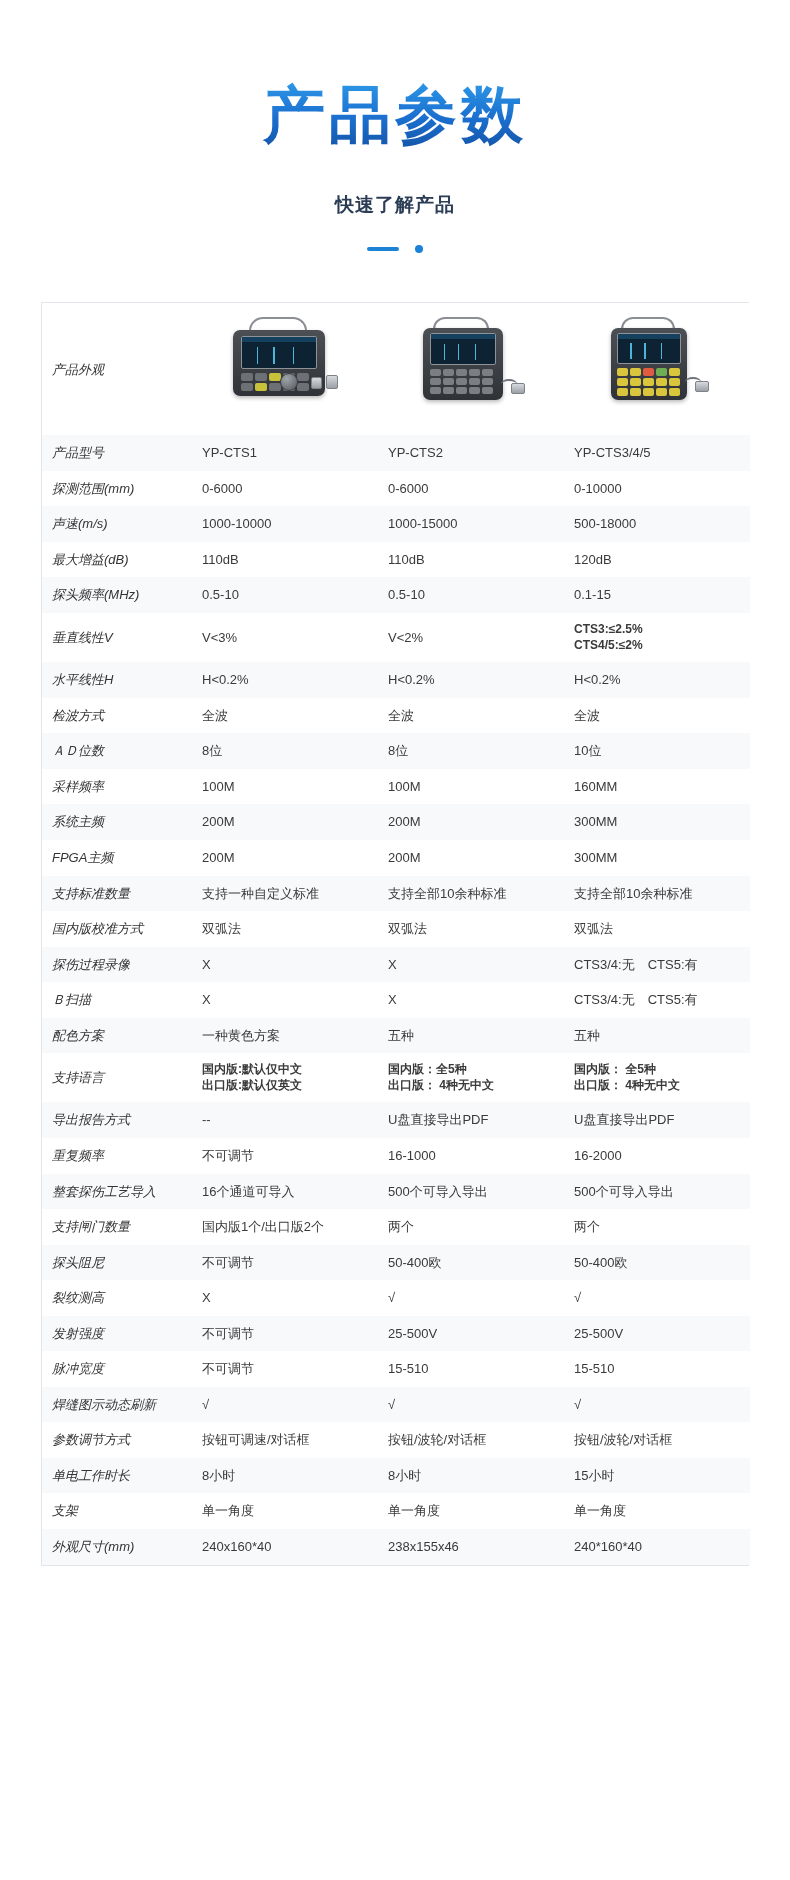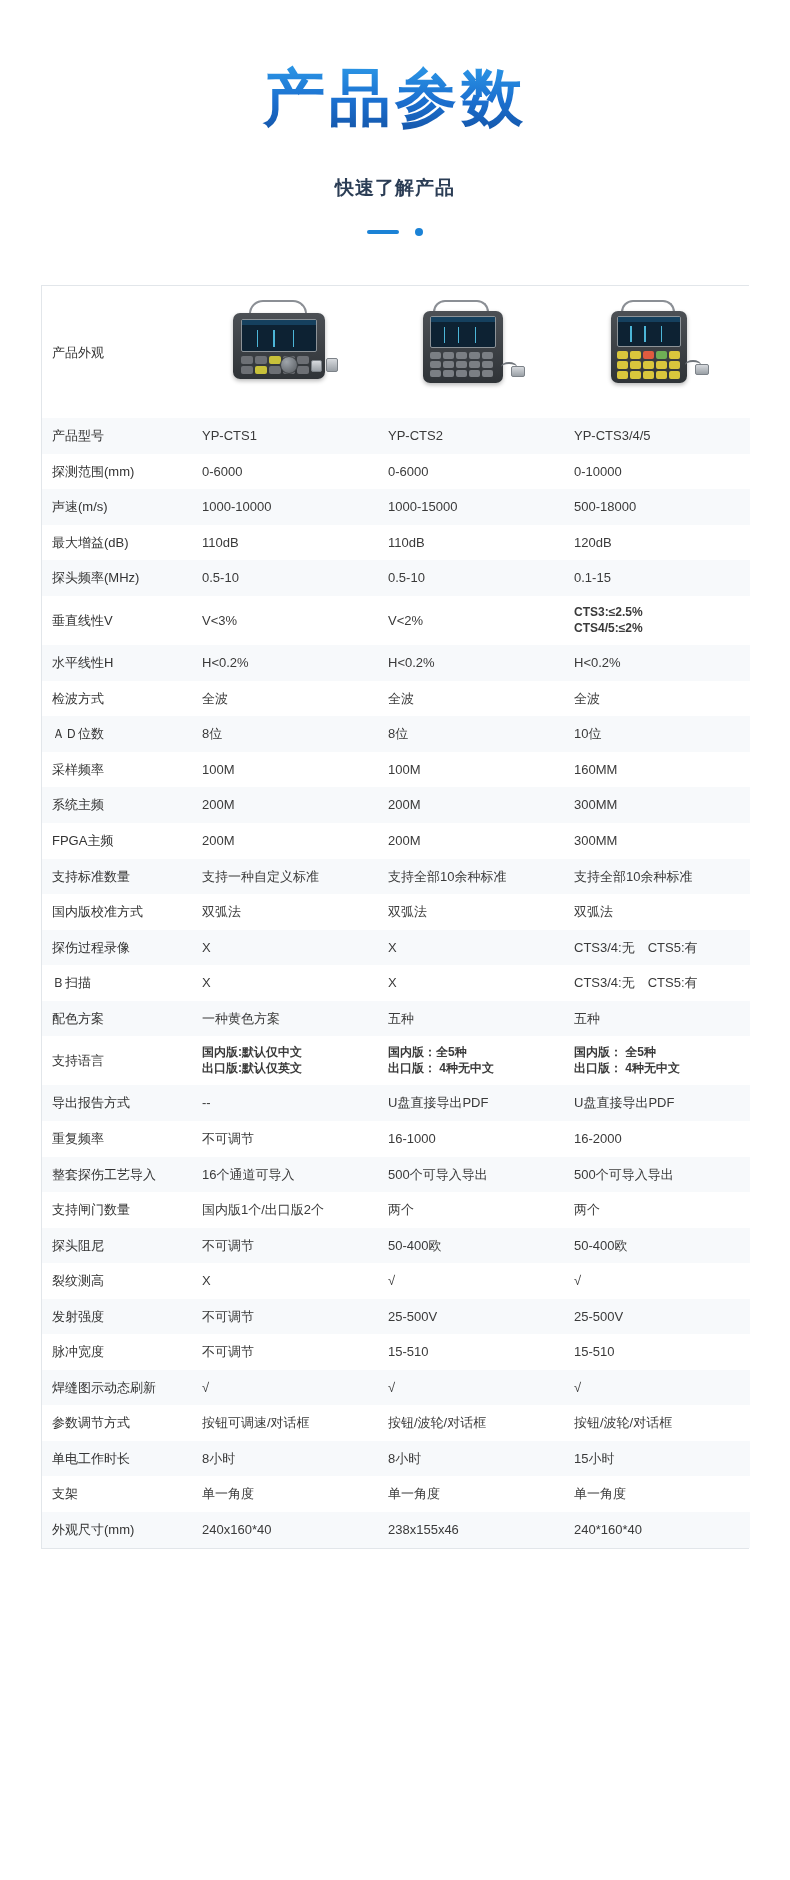--- a/index.html
+++ b/index.html
@@ -23,21 +23,21 @@
   }
   .title {
     font-size: 62px;
     font-weight: bold;
     letter-spacing: 4px;
     background: linear-gradient(180deg, #2d9ae8 0%, #1b6fcf 55%, #1455a8 100%);
     -webkit-background-clip: text;
     background-clip: text;
     color: transparent;
     line-height: 1.15;
-    margin: 0;
+    margin: 17px;
   }
   .subtitle {
     margin-top: 42px;
     font-size: 19px;
     color: #2b3d55;
     font-weight: bold;
     letter-spacing: 1px;
   }
   .divider {
     margin: 26px auto 0;
@@ -78,21 +78,21 @@
     vertical-align: middle;
     border: none;
     line-height: 1.35;
   }
   tr.alt td { background: #f7f9fb; }
   tr.norm td { background: #ffffff; }
   col.c0 { width: 150px; }
   col.c1 { width: 186px; }
   col.c2 { width: 186px; }
   col.c3 { width: 186px; }
-  td.label { color: #333; }
+  td.label { color: #333; font-style: italic; }
   .multi { white-space: pre-line; font-size: 12px; line-height: 1.3; font-weight: bold; }
   
   .imgrow td { padding: 14px 10px; height: 130px; background: #fff; }
   .device {
     position: relative;
     width: 120px;
     height: 104px;
     margin: 0 auto;
   }
   

